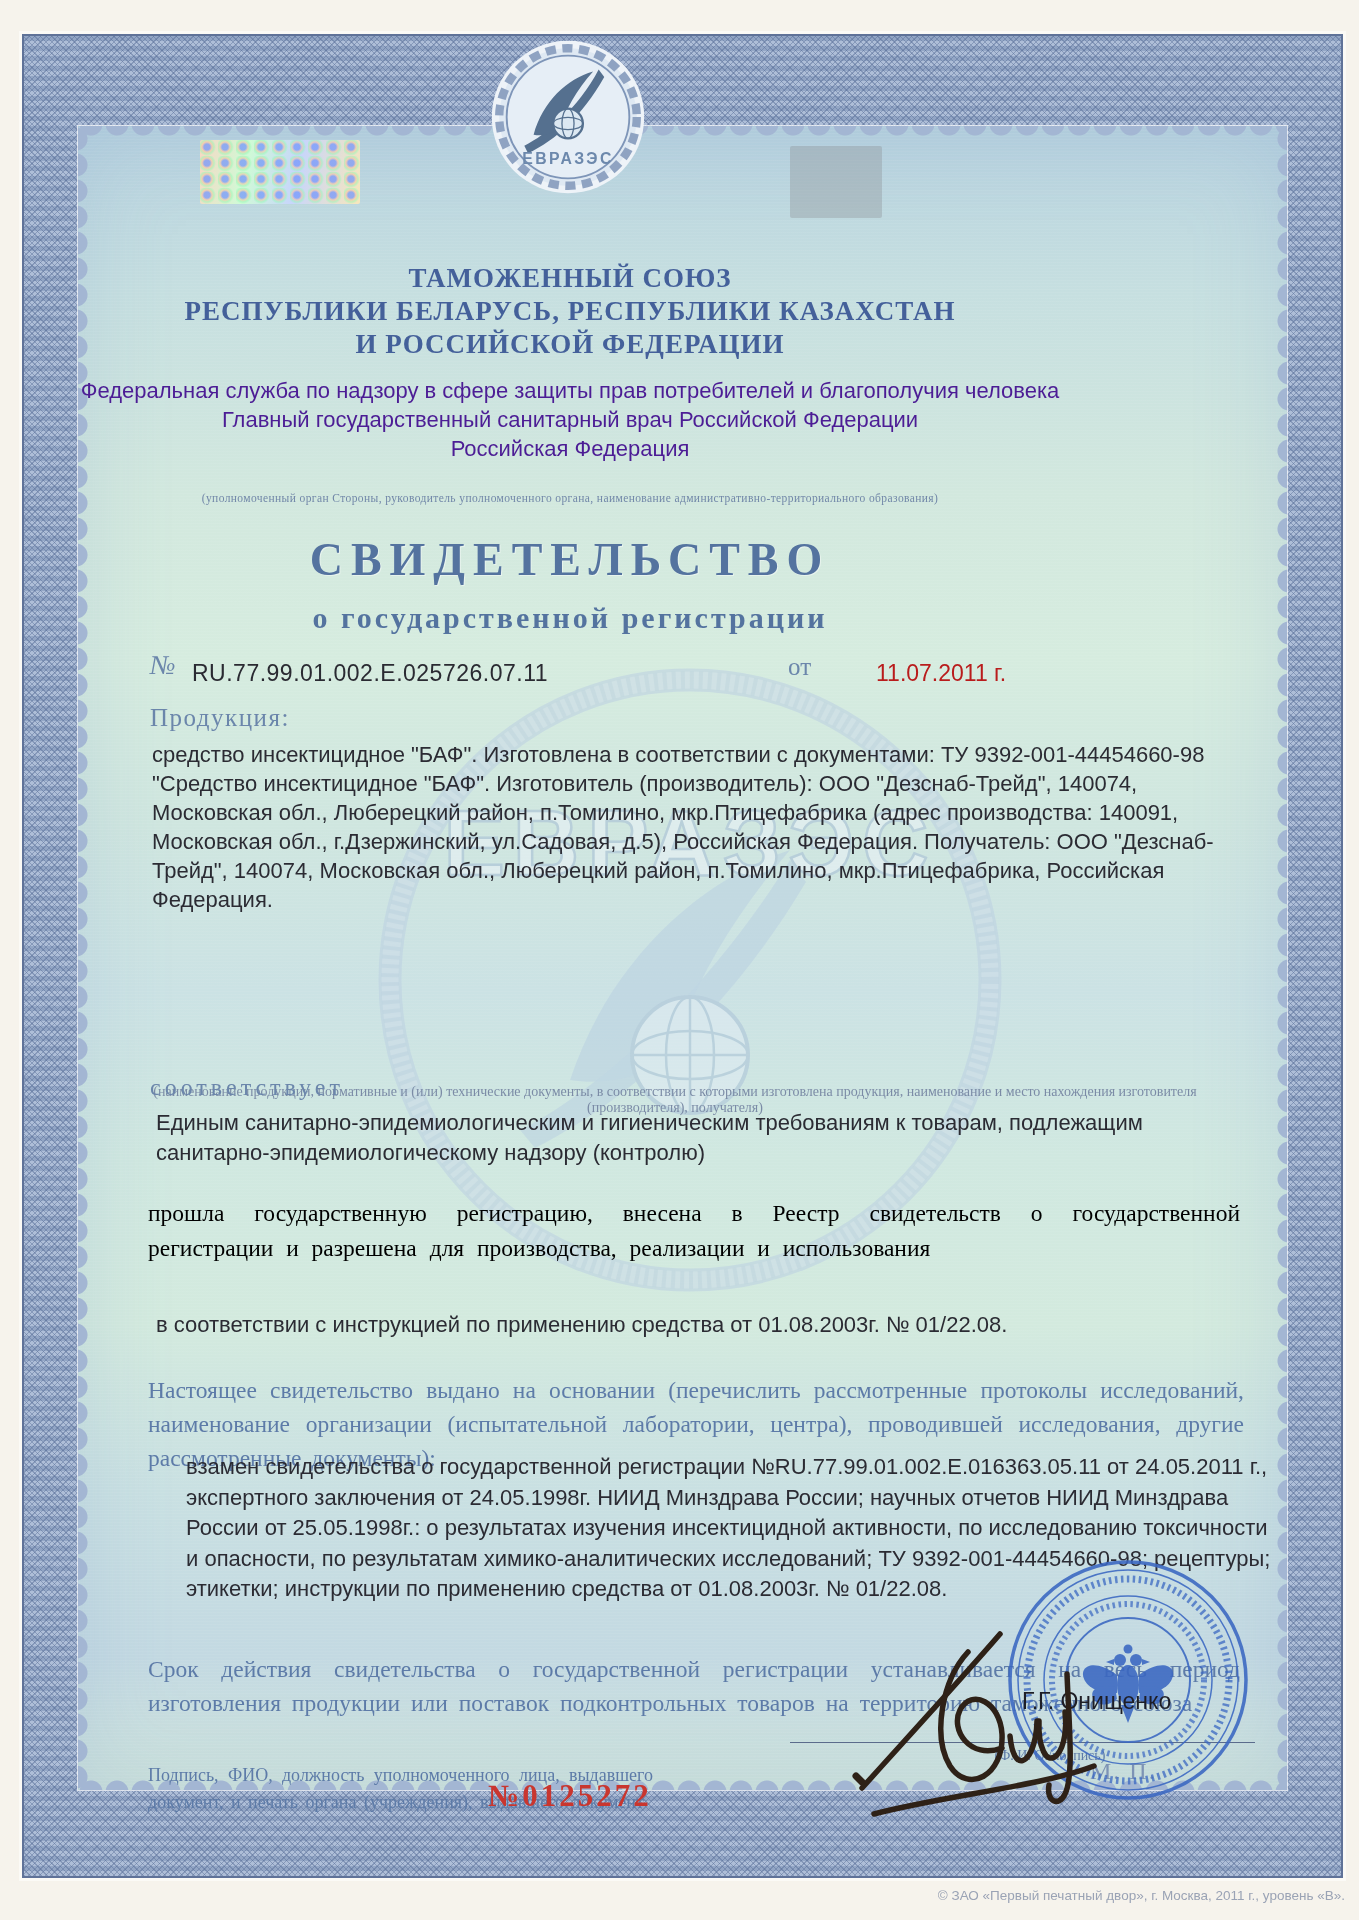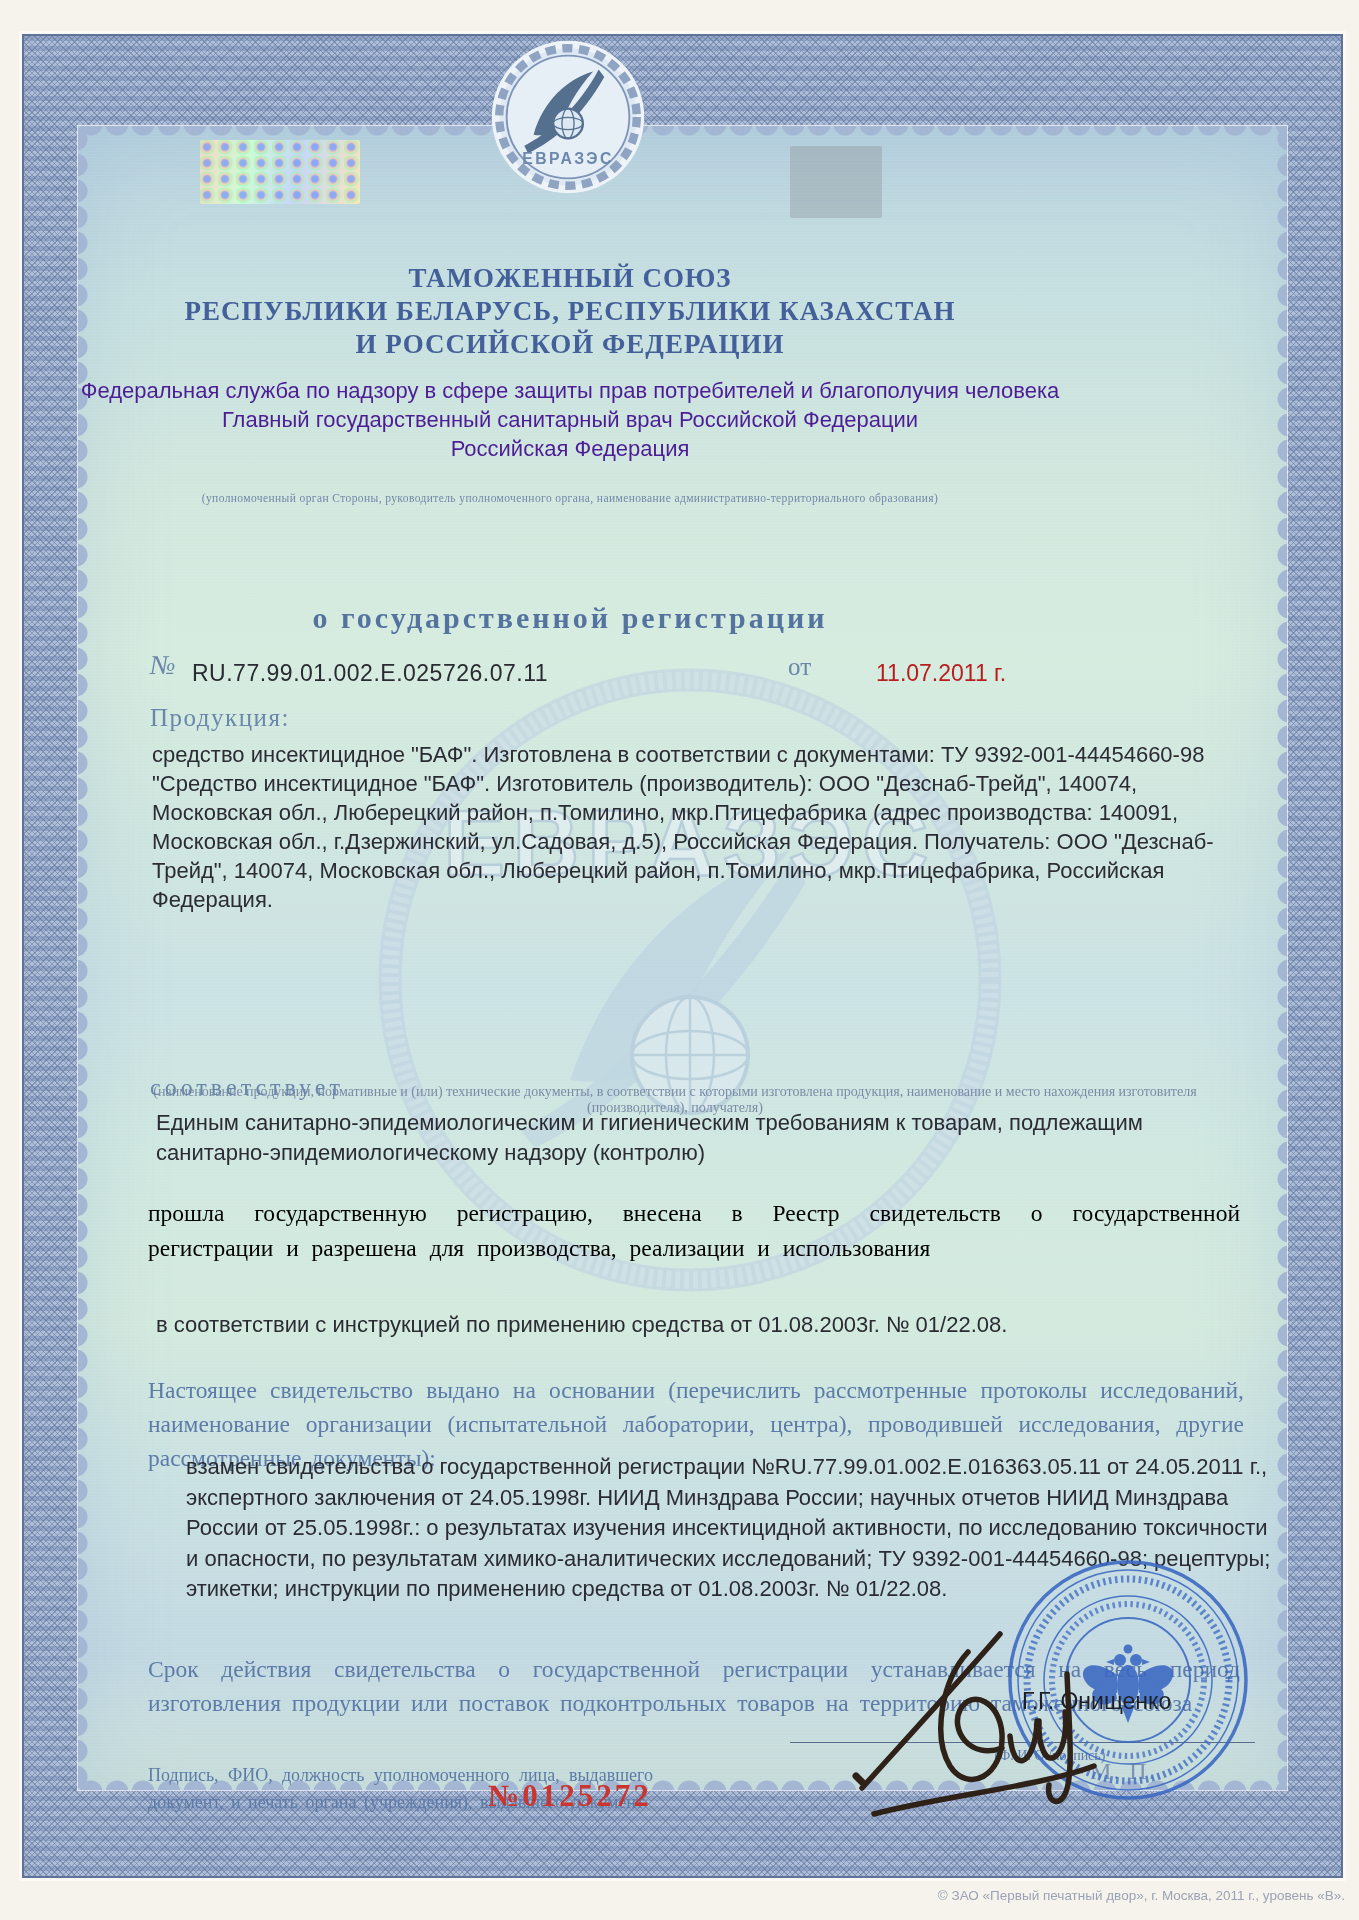--- a/index.html
+++ b/index.html
@@ -160,20 +160,21 @@
     <div>РЕСПУБЛИКИ БЕЛАРУСЬ, РЕСПУБЛИКИ КАЗАХСТАН</div>
     <div>И РОССИЙСКОЙ ФЕДЕРАЦИИ</div>
   </div>
   <div class="abs center-col hdr-authority">
     <div>Федеральная служба по надзору в сфере защиты прав потребителей и благополучия человека</div>
     <div>Главный государственный санитарный врач Российской Федерации</div>
     <div>Российская Федерация</div>
   </div>
   <div class="abs center-col hdr-note">(уполномоченный орган Стороны, руководитель уполномоченного органа, наименование административно-территориального образования)</div>
 
+  <div class="abs center-col title-main">СВИДЕТЕЛЬСТВО</div>
   <div class="abs center-col title-sub">о государственной регистрации</div>
 
   <div class="abs lbl no-label">№</div>
   <div class="abs no-value">RU.77.99.01.002.Е.025726.07.11</div>
   <div class="abs lbl ot-label">от</div>
   <div class="abs ot-value">11.07.2011 г.</div>
 
   <div class="abs lbl product-label">Продукция:</div>
   <div class="abs product-text">средство инсектицидное "БАФ". Изготовлена в соответствии с документами: ТУ 9392-001-44454660-98 "Средство инсектицидное "БАФ". Изготовитель (производитель): ООО "Дезснаб-Трейд", 140074, Московская обл., Люберецкий район, п.Томилино, мкр.Птицефабрика (адрес производства: 140091, Московская обл., г.Дзержинский, ул.Садовая, д.5), Российская Федерация.  Получатель: ООО "Дезснаб-Трейд", 140074, Московская обл., Люберецкий район, п.Томилино, мкр.Птицефабрика, Российская Федерация.</div>
   <div class="abs fineprint">(наименование продукции, нормативные и (или) технические документы, в соответствии с которыми изготовлена продукция, наименование и место нахождения изготовителя (производителя), получателя)</div>

